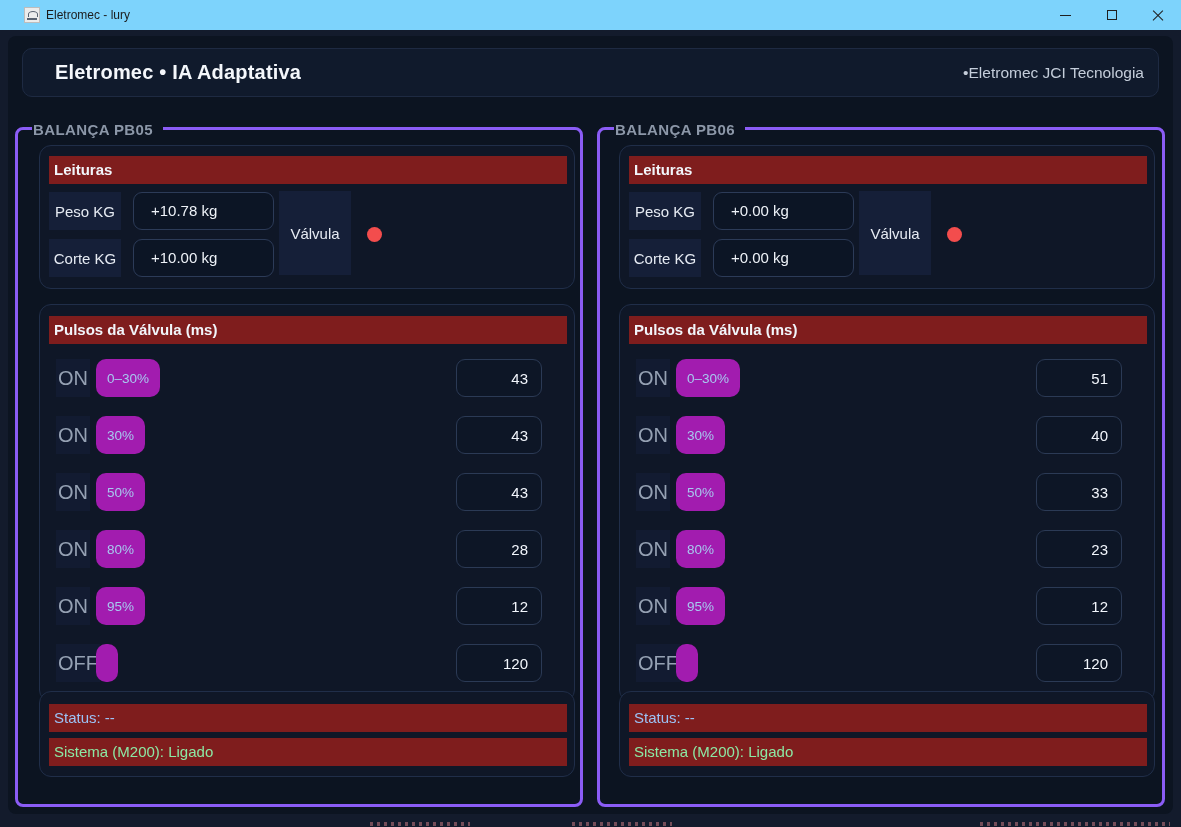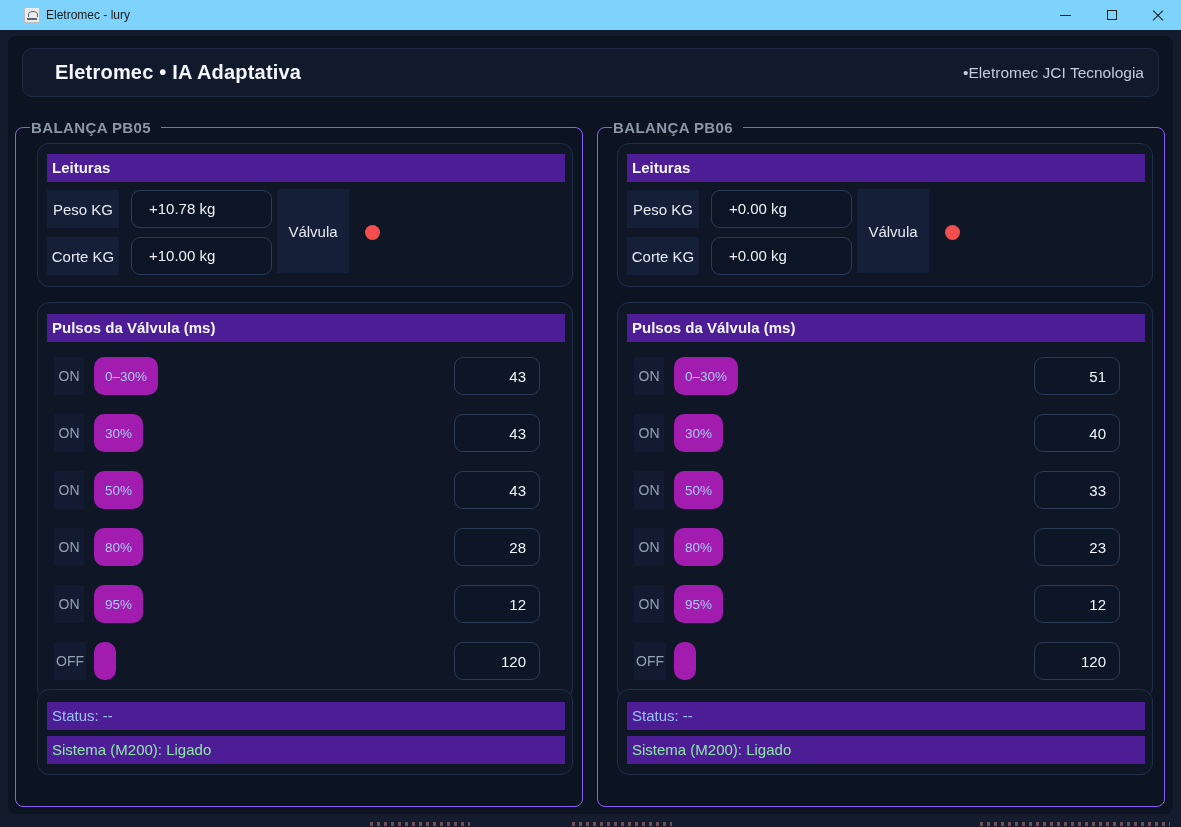--- a/index.html
+++ b/index.html
@@ -22,44 +22,44 @@
 
   
   .content { position:absolute; left:0; top:30px; width:1181px; height:797px; background:#131b2c; }
   .surface { position:absolute; left:8px; top:6px; width:1165px; height:778px; background:#0c1421; border-radius:8px; }
 
   .header { position:absolute; left:22px; top:18px; width:1137px; height:49px; background:#101a2c; border:1px solid #1e2a42; border-radius:10px; }
   .header-title { position:absolute; left:32px; top:0; height:47px; line-height:47px; font-size:20px; font-weight:bold; color:#f4f7fb; letter-spacing:.2px; }
   .header-brand { position:absolute; right:14px; top:0; height:47px; line-height:47px; font-size:15.5px; color:#c4cdda; }
 
   
-  .groupbox { position:absolute; top:97px; width:568px; height:680px; border:1px solid #8b5cf6; border-radius:8px; }
+  .groupbox { position:absolute; top:97px; width:568px; height:680px; border:3px solid #8b5cf6; border-radius:8px; }
   .gb-left { left:15px; } .gb-right { left:597px; }
   .legend { position:absolute; top:-11px; left:14px; background:#0c1421; padding:0 10px 0 1px; font-size:15px; font-weight:bold; color:#8c97a8; letter-spacing:.4px; line-height:21px; }
 
   .card { position:absolute; left:21px; width:536px; background:#0f1727; border:1px solid #202e49; border-radius:12px; }
   .gb-right .card { left:19px; }
   .card-leituras { top:15px; height:144px; }
   .card-pulsos  { top:174px; height:398px; }
   .card-status  { top:561px; height:86px; }
 
-  .bar { position:absolute; left:9px; width:518px; height:28px; background:#4c1d95; line-height:28px; padding-left:5px; font-size:15px; }
+  .bar { position:absolute; left:9px; width:518px; height:28px; background:#7f1d1d; line-height:28px; padding-left:5px; font-size:15px; }
   .card-title { font-weight:bold; color:#f2f5fa; }
 
   .chip { position:absolute; background:#151f38; color:#e6ebf3; font-size:15px; display:flex; align-items:center; justify-content:center; }
   .chip-peso  { left:9px;  top:46px; width:72px; height:38px; }
   .chip-corte { left:9px;  top:93px; width:72px; height:38px; }
   .chip-valve { left:239px; top:45px; width:72px; height:84px; }
   .field { position:absolute; left:93px; width:141px; height:38px; background:#0c1525; border:1px solid #2c3b58; border-radius:9px; line-height:36px; padding-left:17px; font-size:15px; color:#eef2f8; }
   .field-peso { top:46px;padding-left:17px; } .field-corte { top:93px; }
   .valve-dot { position:absolute; left:327px; top:81px; width:15px; height:15px; border-radius:50%; background:var(--valve-indicator, #f34d4d); }
 
   .prow { position:absolute; left:0; width:536px; height:38px; }
   .r0{top:54px;} .r1{top:111px;} .r2{top:168px;} .r3{top:225px;} .r4{top:282px;} .r5{top:339px;}
-  .state { position:absolute; left:16px; top:0; min-width:30px; height:38px; background:#121b31; color:#95a1b3; font-size:14px; display:flex; align-items:center; justify-content:center; padding:0 2px; }
+  .state { position:absolute; left:16px; top:0; min-width:30px; height:38px; background:#121b31; color:#95a1b3; font-size:20px; display:flex; align-items:center; justify-content:center; padding:0 2px; }
   .badge { position:absolute; left:56px; top:0; height:38px; background:#a21caf; border-radius:10px; color:var(--badge-text, #a7c9ef); font-size:13.5px; display:flex; align-items:center; justify-content:center; padding:0 11px; min-width:22px; }
   .pinput { position:absolute; left:416px; top:0; width:86px; height:38px; background:#0d1626; border:1px solid #2b3a55; border-radius:9px; color:#f2f6fc; font-size:15px; font-family:"Liberation Sans", sans-serif; text-align:right; padding-right:13px; outline:none; }
 
   .status-line { top:12px; color:var(--status-text, #9cc2f5); }
   .system-line { top:46px; color:var(--system-text, #8ce8a4); }
 
   
   .sliver { position:absolute; top:792px; height:4px; background:repeating-linear-gradient(90deg, rgba(196,118,126,.55) 0 3px, transparent 3px 7px); }
   .sv1 { left:370px; width:100px; } .sv2 { left:572px; width:100px; } .sv3 { left:980px; width:190px; }
 </style>

